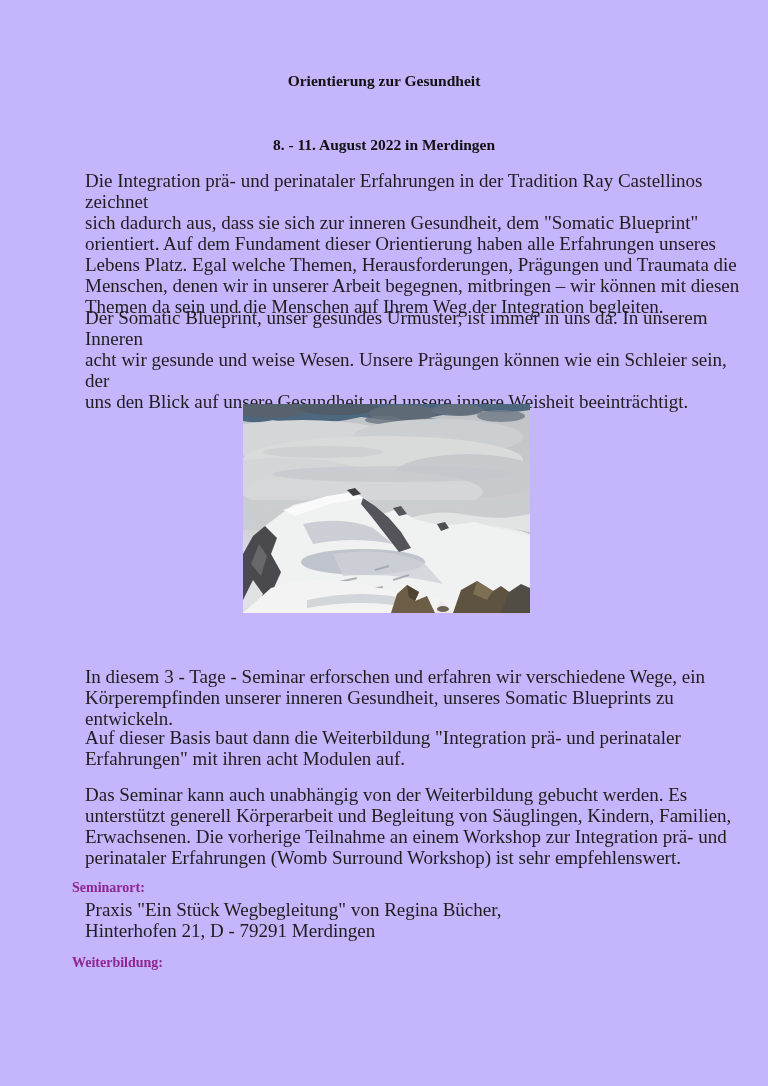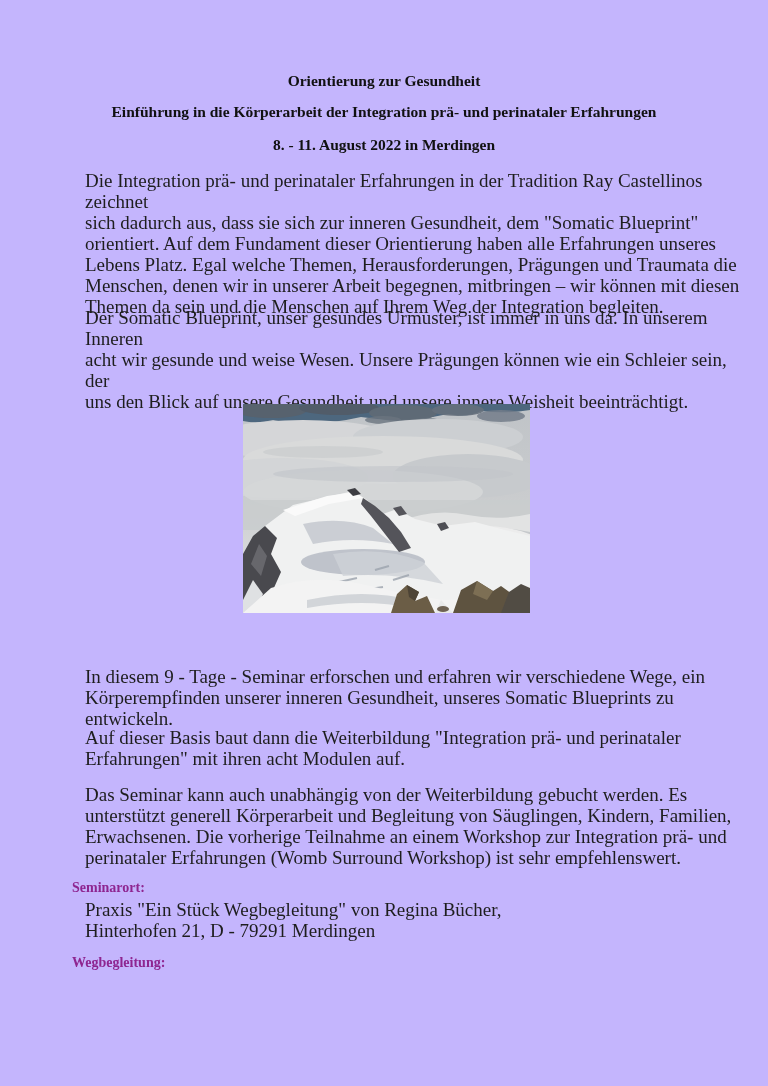--- a/index.html
+++ b/index.html
@@ -47,21 +47,20 @@
     padding: 0;
   }
   .photo svg { display: block; }
 </style>
 </head>
 <body>
 
 <div class="page">
 
   <div class="title" style="top:70px">Orientierung zur Gesundheit</div>
-  <div class="title" style="top:101px">Einführung in die Körperarbeit der Integration prä- und perinataler Erfahrungen</div>
   <div class="title" style="top:134px">8. - 11. August 2022 in Merdingen</div>
 
   <div class="para" style="top:170px">Die Integration prä- und perinataler Erfahrungen in der Tradition Ray Castellinos zeichnet
 sich dadurch aus, dass sie sich zur inneren Gesundheit, dem "Somatic Blueprint"
 orientiert. Auf dem Fundament dieser Orientierung haben alle Erfahrungen unseres
 Lebens Platz. Egal welche Themen, Herausforderungen, Prägungen und Traumata die
 Menschen, denen wir in unserer Arbeit begegnen, mitbringen – wir können mit diesen
 Themen da sein und die Menschen auf Ihrem Weg der Integration begleiten.</div>
   <div class="para" style="top:307px">Der Somatic Blueprint, unser gesundes Urmuster, ist immer in uns da. In unserem Inneren
 acht wir gesunde und weise Wesen. Unsere Prägungen können wie ein Schleier sein, der
@@ -127,28 +126,28 @@
       <path d="M148 209 L154 190 L164 181 L176 188 L172 197 L184 192 L192 209 Z" fill="#6b5d46"></path>
       <path d="M164 181 L176 188 L172 197 L166 193 Z" fill="#4d4436"></path>
       <path d="M210 209 L218 186 L234 177 L250 187 L258 182 L272 192 L276 209 Z" fill="#5e5340"></path>
       <path d="M234 177 L250 187 L244 196 L230 190 Z" fill="#7d6f54"></path>
       <path d="M258 209 L266 188 L278 180 L287 184 V209 Z" fill="#514c44"></path>
       <path d="M192 209 L198 196 L210 209 Z" fill="#e9eaea"></path>
       <ellipse cx="200" cy="205" rx="6" ry="3" fill="#6e6253"></ellipse>
     </svg>
   </figure>
 
-  <div class="para" style="top:666px">In diesem 9 - Tage - Seminar erforschen und erfahren wir verschiedene Wege, ein
+  <div class="para" style="top:666px">In diesem 3 - Tage - Seminar erforschen und erfahren wir verschiedene Wege, ein
 Körperempfinden unserer inneren Gesundheit, unseres Somatic Blueprints zu entwickeln.</div>
   <div class="para" style="top:784px">Das Seminar kann auch unabhängig von der Weiterbildung gebucht werden. Es
 unterstützt generell Körperarbeit und Begleitung von Säuglingen, Kindern, Familien,
 Erwachsenen. Die vorherige Teilnahme an einem Workshop zur Integration prä- und
 perinataler Erfahrungen (Womb Surround Workshop) ist sehr empfehlenswert.</div>
   <div class="para" style="top:727px">Auf dieser Basis baut dann die Weiterbildung "Integration prä- und perinataler
 Erfahrungen" mit ihren acht Modulen auf.</div>
 
   <div class="section-label" style="top:877px">Seminarort:</div>
   <div class="para" style="top:899px">Praxis "Ein Stück Wegbegleitung" von Regina Bücher,
 Hinterhofen 21, D - 79291 Merdingen</div>
 
-  <div class="section-label" style="top:952px">Wegbegleitung:</div>
+  <div class="section-label" style="top:952px">Weiterbildung:</div>
 
 </div>
 
 </body></html>

